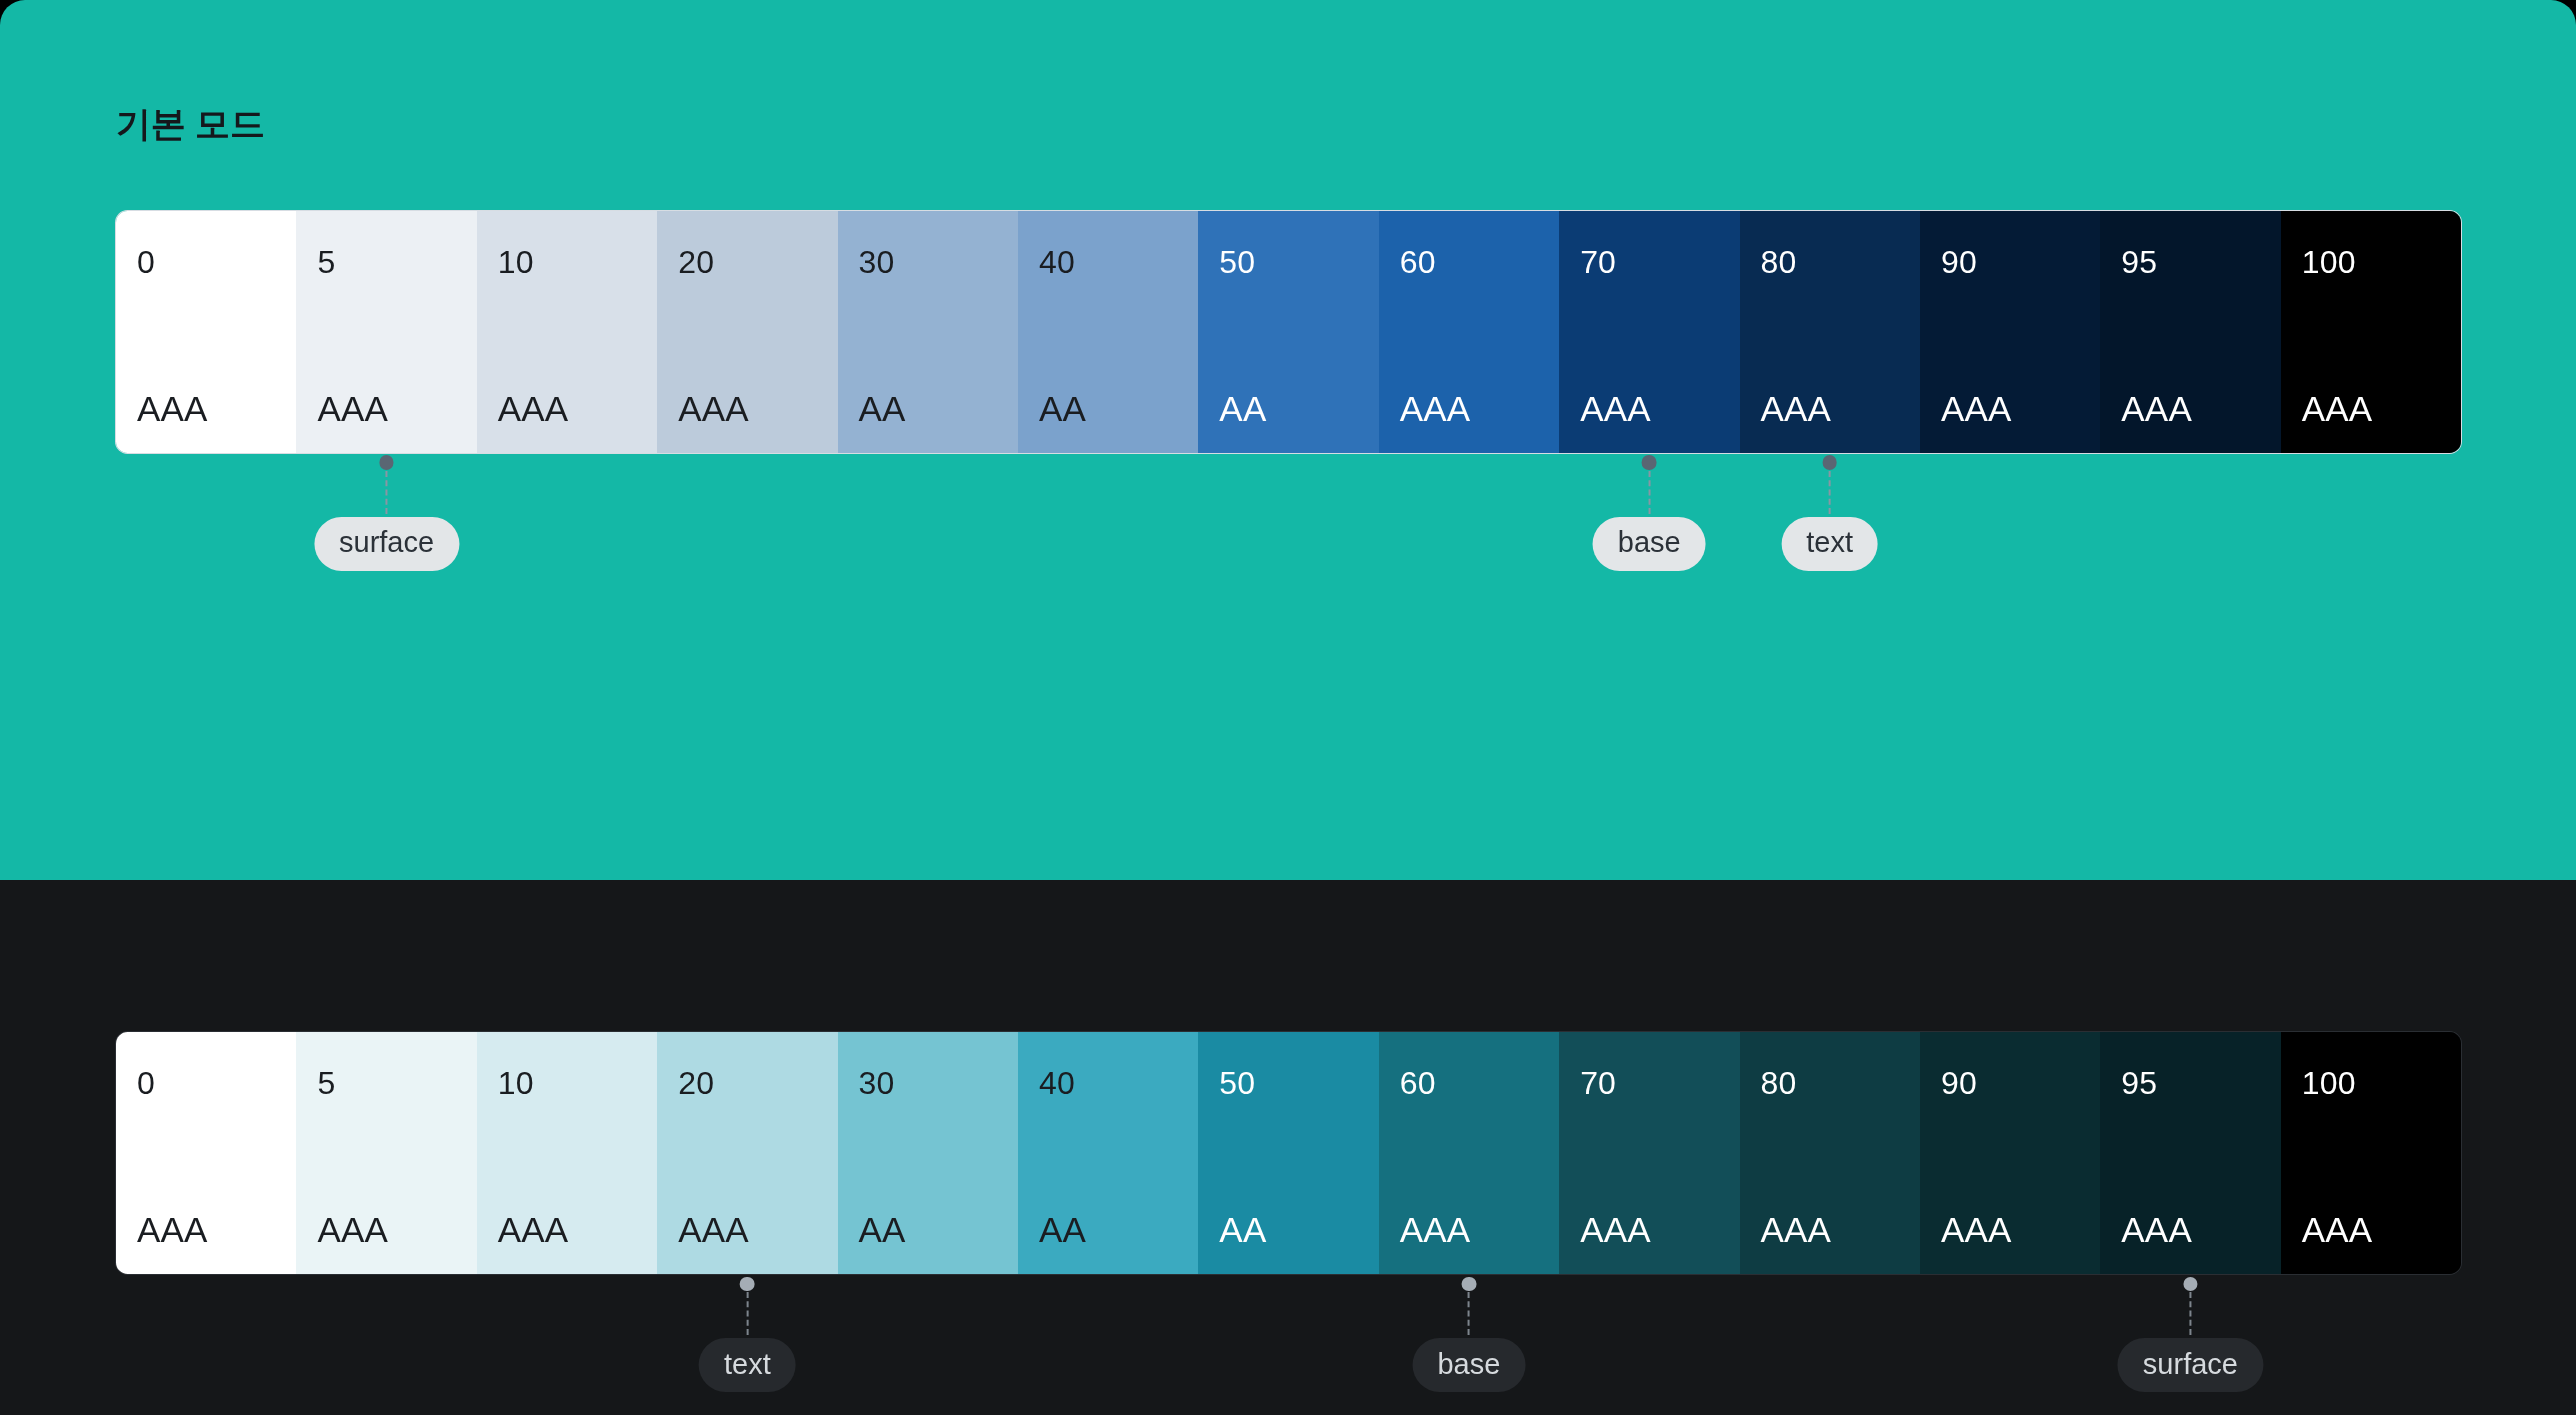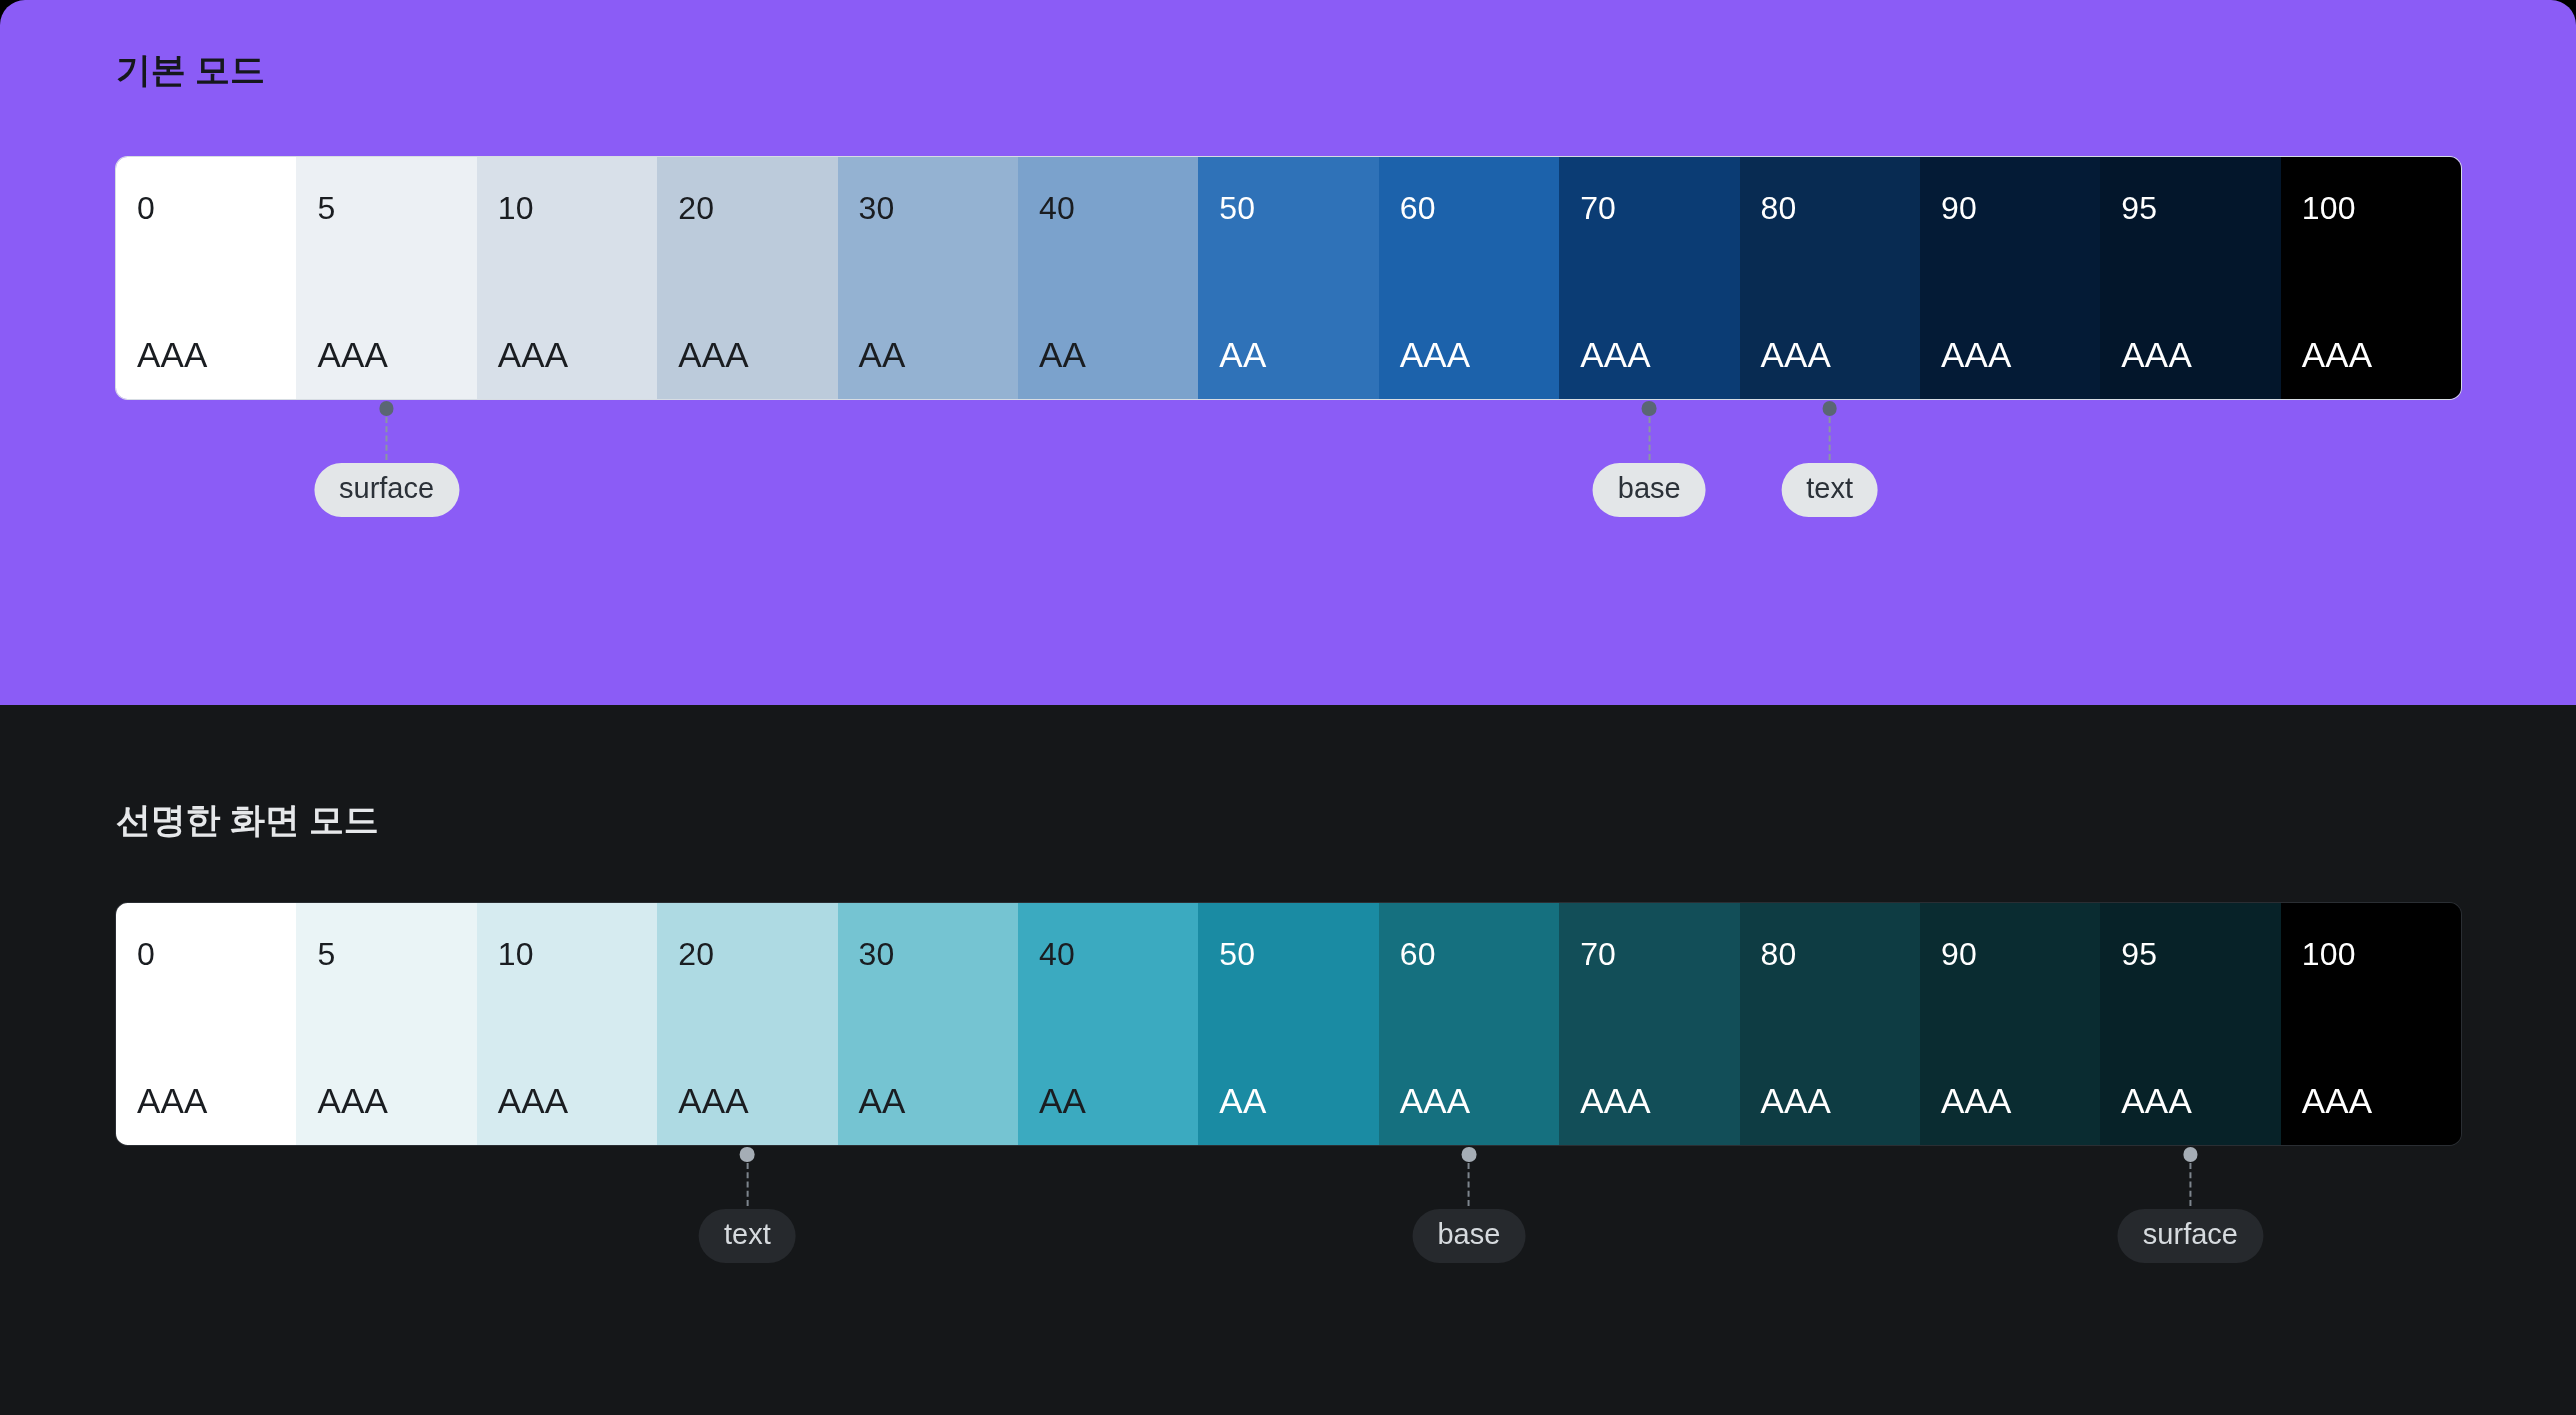--- a/index.html
+++ b/index.html
@@ -20,23 +20,23 @@
     overflow: hidden;
   }
 
   
   .section {
     position: relative;
     width: 100%;
     padding: 0 116px;
   }
   .section.light {
-    background: #8b5cf6;
-    height: 705px;
-    padding-top: 47px;
+    background: #14b8a6;
+    height: 880px;
+    padding-top: 101px;
   }
   .section.dark {
     background: #151719;
     height: 711px;
     padding-top: 92px;
   }
 
   .section-title {
     font-size: 35px;
     font-weight: bold;
@@ -195,21 +195,20 @@
           </div>
           <div class="pin" style="left: 73.0769%;">
             <span class="pin-dot"></span>
             <span class="pin-line"></span>
             <span class="pin-label">text</span>
           </div>
         </div>
       </div>
     </div>
     <div class="section dark">
-      <h2 class="section-title">선명한 화면 모드</h2>
       <div class="strip-wrap">
         <div class="strip">
           <div class="swatch" style="background: rgb(255, 255, 255); color: rgb(26, 29, 33);">
             <div class="step">0</div>
             <div class="rating">AAA</div>
           </div>
           <div class="swatch" style="background: rgb(234, 244, 246); color: rgb(26, 29, 33);">
             <div class="step">5</div>
             <div class="rating">AAA</div>
           </div>

